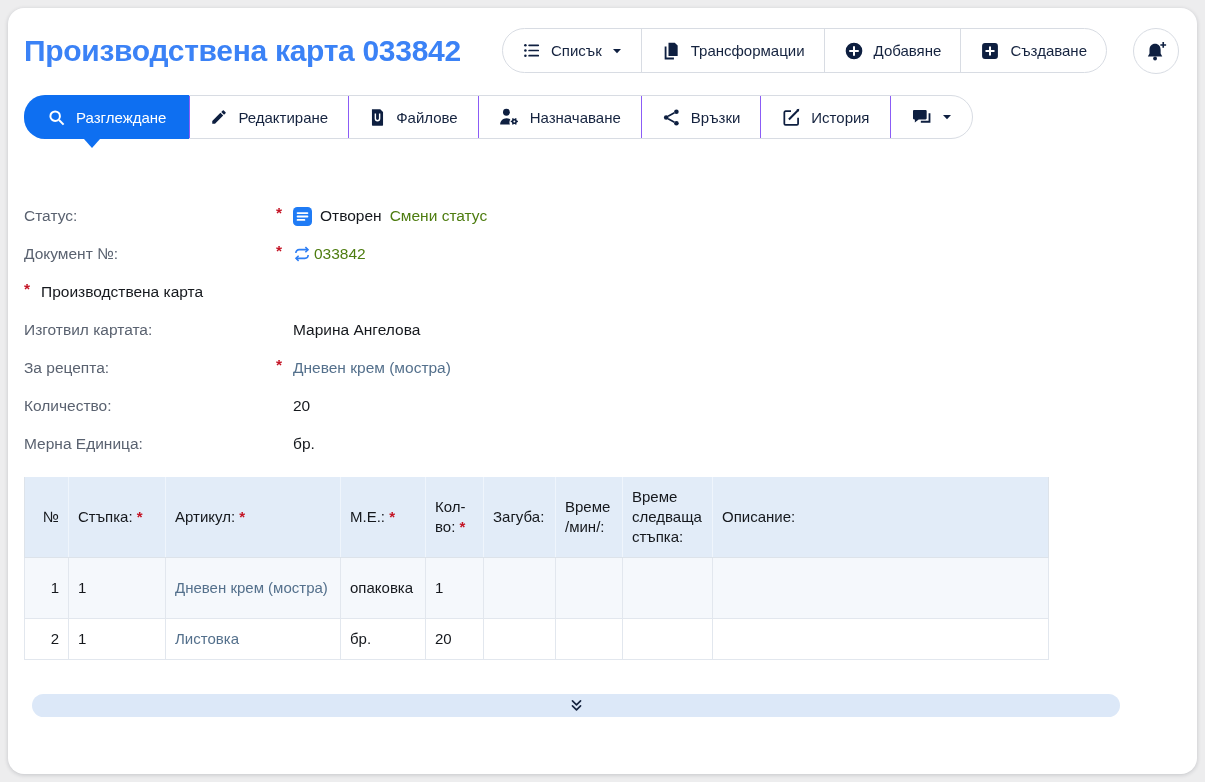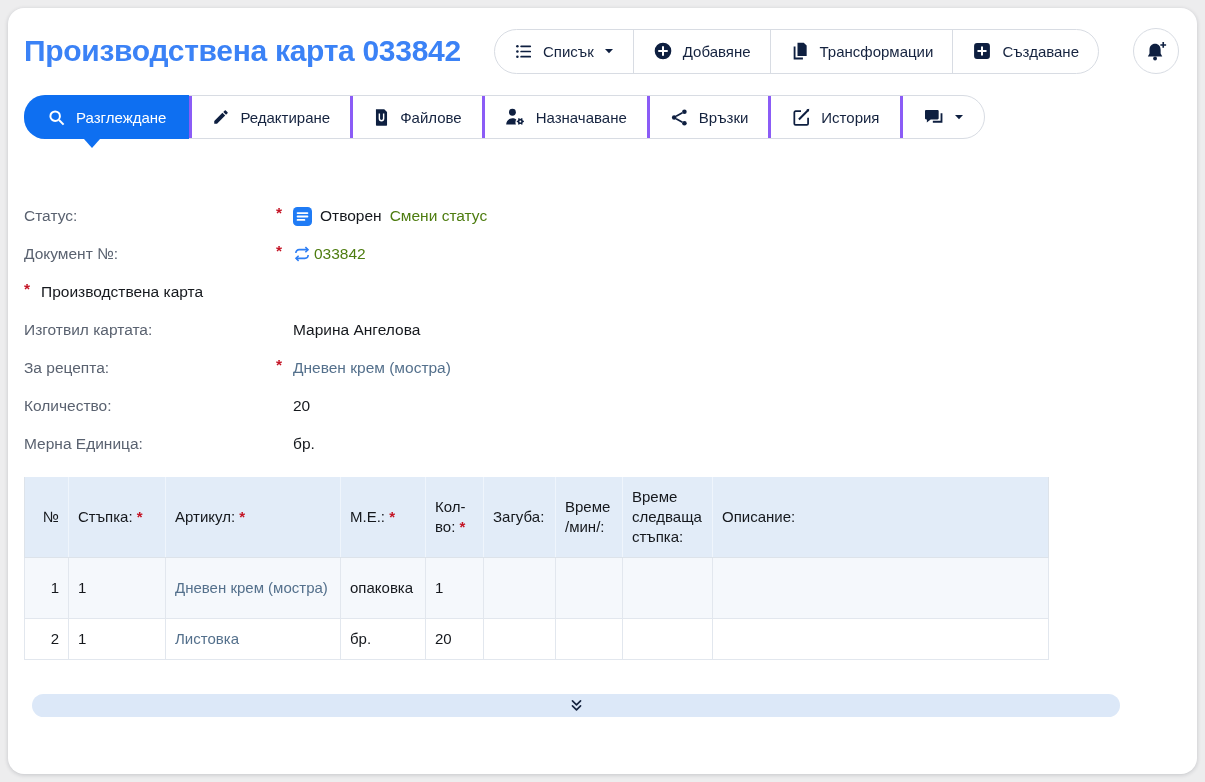--- a/index.html
+++ b/index.html
@@ -14,21 +14,21 @@
   .card {
     position:absolute; left:8px; top:8px;
     width:1189px; height:766px;
     background:#fff; border-radius:16px;
     box-shadow:0 1px 4px rgba(16,24,40,.18);
   }
 
   
   .topbar { display:flex; align-items:center; justify-content:space-between; padding:20px 18px 0 16px; height:66px; }
   h1.title { margin:0; font-size:30px; font-weight:700; color:#3b82f6; letter-spacing:-.3px; white-space:nowrap; }
-  .top-actions { display:flex; align-items:center; gap:34px; }
+  .top-actions { display:flex; align-items:flex-start; gap:26px; }
   .btn-group {
     display:flex; align-items:stretch; height:45px;
     border:1px solid #d8dce3; border-radius:23px; background:#fff; overflow:hidden;
   }
   .btn-group button {
     display:flex; align-items:center; gap:10px; padding:0 19px;
     background:none; border:none; border-left:1px solid #d8dce3;
     font-family:inherit; font-size:15px; color:#15233f; cursor:pointer; white-space:nowrap;
   }
   .btn-group button:first-child { border-left:none; }
@@ -39,21 +39,21 @@
     display:flex; align-items:center; justify-content:center; color:#0e1f40;
   }
 
   
   .tabs {
     display:inline-flex; margin:21px 0 0 16px; height:44px;
     border:1px solid #d8dce3; border-radius:22px; background:#fff; position:relative;
   }
   .tab {
     display:flex; align-items:center; gap:10px; padding:0 20px;
-    font-size:15px; color:#15233f; border-left:3px solid #8b5cf6;
+    font-size:15px; color:#15233f; border-left:1px solid #8b5cf6;
     cursor:pointer; position:relative; white-space:nowrap;
   }
   .tab:first-child { border-left:none; }
   .tab:last-child { border-radius:0 21px 21px 0; }
   .tab .icon { color:#0e1f40; }
   .tab.active {
     background:#0e6ff1; color:#fff; border-radius:21px 0 0 21px; margin:-1px 0 -1px -1px; padding:0 23px;
   }
   .tab.active .icon { color:#fff; }
   .tab.active::after {
@@ -128,34 +128,34 @@
           <span>Списък</span>
           <span class="icon">
             <svg width="10" height="10" viewBox="0 0 10 10">
                 <path d="M1 3l4 4.2L9 3z" fill="currentColor"></path>
               </svg>
           </span>
         </button>
         <button>
           <span class="icon">
             <svg width="20" height="20" viewBox="0 0 24 24">
+                <path d="M9 2h7.5L20 5.5V18H9z" fill="currentColor"></path>
+                <path d="M5.5 6.5V21h10" fill="none" stroke="currentColor" stroke-width="2.2"></path>
+              </svg>
+          </span>
+          <span>Трансформации</span>
+        </button>
+        <button>
+          <span class="icon">
+            <svg width="20" height="20" viewBox="0 0 24 24">
                 <circle cx="12" cy="12" r="10" fill="currentColor"></circle>
                 <path d="M12 7.2v9.6M7.2 12h9.6" stroke="#fff" stroke-width="2.4" stroke-linecap="round"></path>
               </svg>
           </span>
           <span>Добавяне</span>
-        </button>
-        <button>
-          <span class="icon">
-            <svg width="20" height="20" viewBox="0 0 24 24">
-                <path d="M9 2h7.5L20 5.5V18H9z" fill="currentColor"></path>
-                <path d="M5.5 6.5V21h10" fill="none" stroke="currentColor" stroke-width="2.2"></path>
-              </svg>
-          </span>
-          <span>Трансформации</span>
         </button>
         <button>
           <span class="icon">
             <svg width="20" height="20" viewBox="0 0 24 24">
                 <rect x="2.5" y="2.5" width="19" height="19" rx="3.5" fill="currentColor"></rect>
                 <path d="M12 7.5v9M7.5 12h9" stroke="#fff" stroke-width="2.4" stroke-linecap="round"></path>
               </svg>
           </span>
           <span>Създаване</span>
         </button>

